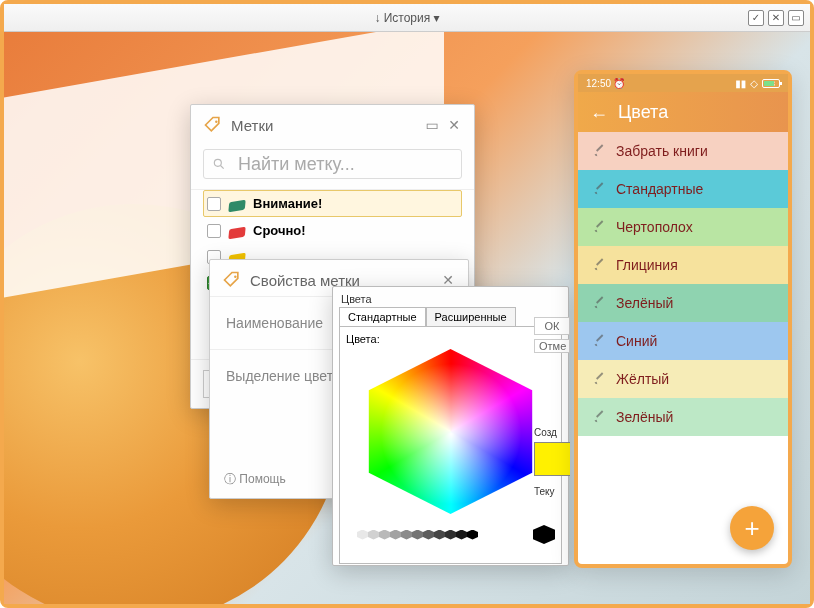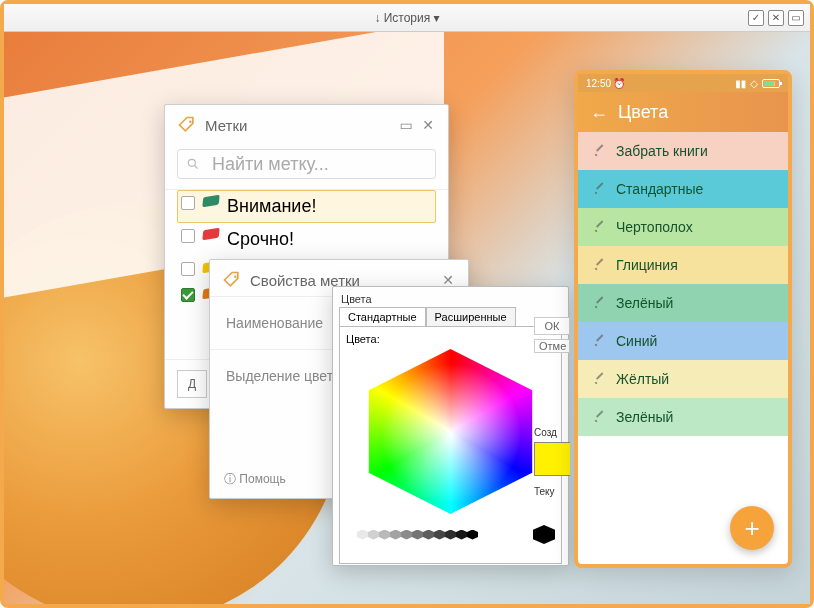--- a/index.html
+++ b/index.html
@@ -13,30 +13,30 @@
   .tb-ico { width:16px; height:16px; border:1px solid #888; border-radius:2px; font-size:10px; text-align:center; line-height:14px; color:#555; background:#fff;}
   .addbar { height:34px; background:#6b6b6b; color:#ddd; font-size:13px; display:flex; align-items:center; padding:0 12px; font-style: italic;}
   .taskrow { background:#fde6e8; border-top:1px solid #f5b9bf; border-bottom:1px solid #f5b9bf; padding:4px 10px; display:flex; align-items:flex-start; gap:8px; position:relative;}
   .chk { width:14px; height:14px; border:1px solid #c77; background:#fff; margin-top:2px; border-radius:2px;}
   .tasktxt { font-size:13px; color:#b84d55; }
   .duebox { font-size:11px; background:#fff; border:1px solid #aaa; padding:1px 4px; display:inline-block; color:#333; margin-top:2px;}
   .tr-right { position:absolute; right:8px; top:4px; display:flex; gap:4px; }
   .tr-ico { width:16px; height:16px; color:#d48; font-size:12px; text-align:center;}
 
   .panel { position:absolute; background:#fefefe; border:1px solid #ccc; box-shadow:0 6px 24px rgba(0,0,0,.2); border-radius:2px;}
-  .panel-tags { left:160px; top:100px; width:285px; height:305px; }
+  .panel-tags { left:186px; top:100px; width:285px; height:305px; }
   .panel-hdr { display:flex; align-items:center; padding:10px 12px; gap:8px;}
   .tagico { width:20px; height:20px; }
   .panel-title { font-size:15px; color:#666; flex:1;}
   .win-ctrl { display:flex; gap:6px; color:#888; font-size:14px;}
   .wc { width:16px; height:16px; text-align:center; cursor:default;}
   .srch { margin:4px 12px 10px; border:1px solid #ddd; border-radius:3px; height:30px; display:flex; align-items:center; padding:0 8px; gap:12px; color:#aaa; font-size:18px;}
   .mag { width:14px; height:14px; }
   .taglist { padding:0 12px; border-top:1px solid #eee;}
-  .tagrow { display:flex; align-items:flex-start; gap:8px; padding:6px 4px; font-size:18px;}
+  .tagrow { display:flex; align-items:flex-end; gap:8px; padding:6px 4px; font-size:13px;font-weight:bold;}
   .tagrow.sel { background:#fff6df; border:1px solid #e8c86a; border-radius:2px; padding:5px 3px;}
   .tchk { width:14px; height:14px; border:1px solid #aaa; background:#fff; border-radius:2px;}
   .tchk.on { background:#3a9a3a; border-color:#2d7d2d; position:relative;}
   .tchk.on::after{content:"";position:absolute;left:3px;top:0;width:4px;height:8px;border:solid #fff;border-width:0 2px 2px 0;transform:rotate(45deg);}
   .tagdot { width:16px; height:10px; transform: skewX(-15deg) rotate(-10deg); border-radius:2px;}
   .foot { position:absolute; bottom:0; left:0; right:0; border-top:1px solid #eee; padding:10px 12px; display:flex; justify-content:space-between; align-items:center;}
   .btn { border:1px solid #ccc; background:#fff; padding:6px 10px; font-size:12px; color:#666;}
 
   .panel-props { left:205px; top:255px; width:260px; height:240px;}
   .prow { padding:1px 16px; font-size:14px; color:#888;}
@@ -62,21 +62,21 @@
   .swatch { width:44px; height:34px; background:#fff100; border:1px solid #888;}
 
   .phone { position:absolute; right:18px; top:66px; width:218px; height:498px; background:#fff; border-radius:8px; border:4px solid #f4a94d; box-shadow:0 6px 24px rgba(0,0,0,.15);}
   .ph-stat { height:18px; background:#e5a34d; display:flex; align-items:center; justify-content:space-between; padding:0 8px; font-size:10px; color:#fff;}
   .ph-stat-r { display:flex; gap:4px; align-items:center;}
   .bat { width:18px; height:9px; border:1px solid #fff; border-radius:2px; position:relative; font-size:7px; text-align:center; line-height:7px;}
   .bat::after{content:"";position:absolute;right:-3px;top:2px;width:2px;height:3px;background:#fff;}
   .bat-in{position:absolute;left:1px;top:1px;bottom:1px;width:60%;background:#7de08a;}
   .ph-hdr { height:40px; display:flex; align-items:center; gap:10px; padding:0 12px; color:#fff; font-size:18px; background:linear-gradient(90deg,#f0a94a,#e8944e);}
   .back { font-size:18px;}
-  .ph-item { height:38px; display:flex; align-items:center; gap:10px; padding:16px 12px; font-size:14px; color:#14532d;}
+  .ph-item { height:38px; display:flex; align-items:center; gap:10px; padding:16px 12px; font-size:14px; color:#7f1d1d;}
   .brush { width:16px; height:16px; opacity:.6;}
   .fab { position:absolute; right:14px; bottom:14px; width:44px; height:44px; border-radius:50%; background:#f5a33a; color:#fff; font-size:26px; text-align:center; line-height:44px; box-shadow:0 3px 8px rgba(0,0,0,.25);}
   svg { display:block; }
 </style>
 </head>
 <body>
 
 <div class="scene">
   <div class="bg"></div>
 

